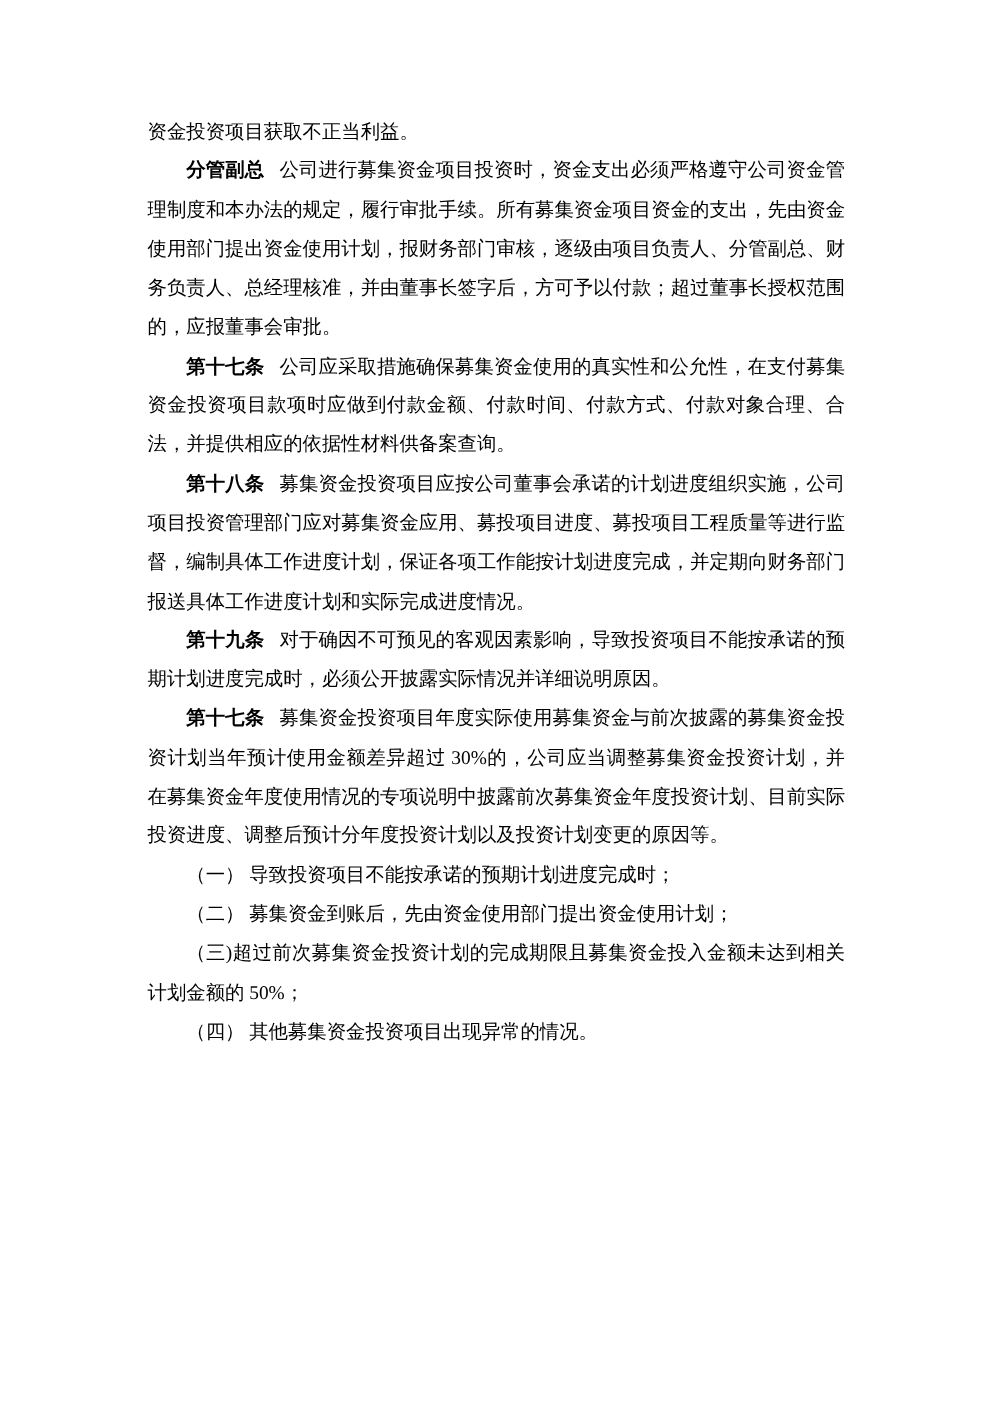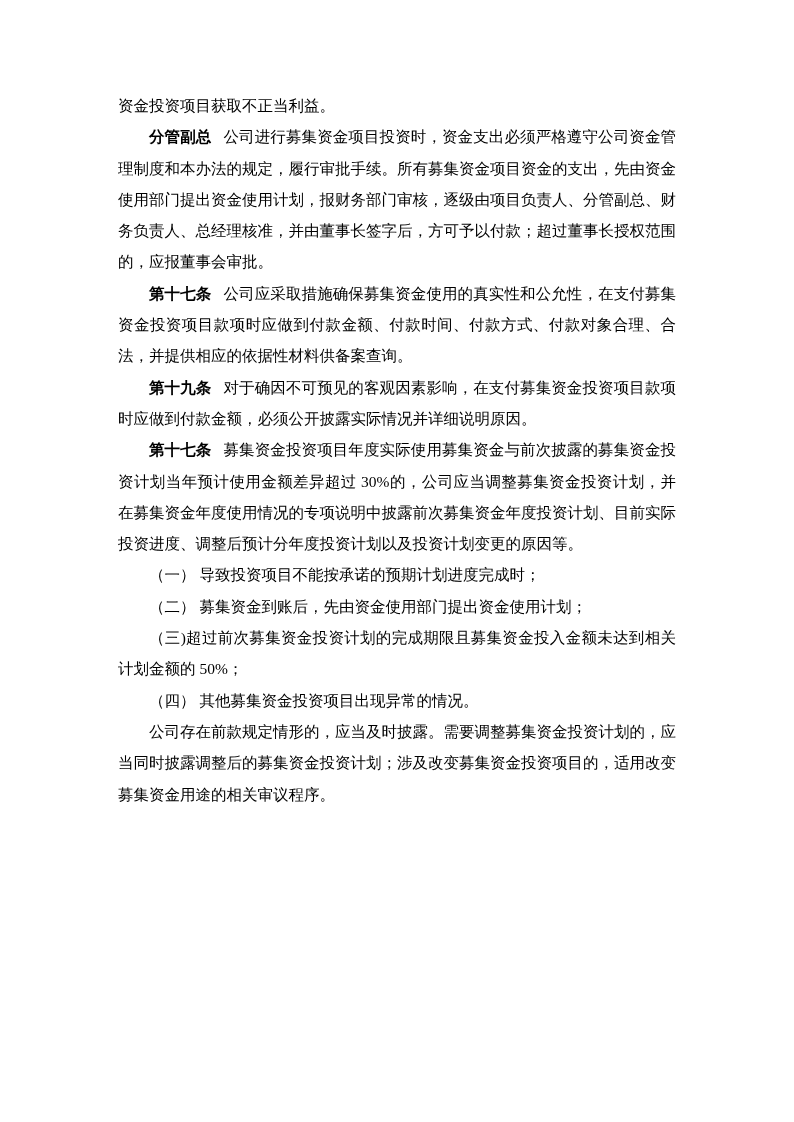--- a/index.html
+++ b/index.html
@@ -41,21 +41,21 @@
   }
 </style>
 </head>
 <body>
 
 <div class="page">
   <div class="content">
       <p class="para continuation"><span>资金投资项目获取不正当利益。</span></p>
       <p class="para article"><b class="term">分管副总</b><span>公司进行募集资金项目投资时，资金支出必须严格遵守公司资金管理制度和本办法的规定，履行审批手续。所有募集资金项目资金的支出，先由资金使用部门提出资金使用计划，报财务部门审核，逐级由项目负责人、分管副总、财务负责人、总经理核准，并由董事长签字后，方可予以付款；超过董事长授权范围的，应报董事会审批。</span></p>
       <p class="para article"><b class="term">第十七条</b><span>公司应采取措施确保募集资金使用的真实性和公允性，在支付募集资金投资项目款项时应做到付款金额、付款时间、付款方式、付款对象合理、合法，并提供相应的依据性材料供备案查询。</span></p>
-      <p class="para article"><b class="term">第十九条</b><span>对于确因不可预见的客观因素影响，在支付募集资金投资项目款项时应做到付款金额，必须公开披露实际情况并详细说明原因。</span></p>
+      <p class="para article"><b class="term">第十八条</b><span>募集资金投资项目应按公司董事会承诺的计划进度组织实施，公司项目投资管理部门应对募集资金应用、募投项目进度、募投项目工程质量等进行监督，编制具体工作进度计划，保证各项工作能按计划进度完成，并定期向财务部门报送具体工作进度计划和实际完成进度情况。</span></p>
+      <p class="para article"><b class="term">第十九条</b><span>对于确因不可预见的客观因素影响，导致投资项目不能按承诺的预期计划进度完成时，必须公开披露实际情况并详细说明原因。</span></p>
       <p class="para article"><b class="term">第十七条</b><span>募集资金投资项目年度实际使用募集资金与前次披露的募集资金投资计划当年预计使用金额差异超过 30%的，公司应当调整募集资金投资计划，并在募集资金年度使用情况的专项说明中披露前次募集资金年度投资计划、目前实际投资进度、调整后预计分年度投资计划以及投资计划变更的原因等。</span></p>
       <p class="para list-item"><span>（一） 导致投资项目不能按承诺的预期计划进度完成时；</span></p>
       <p class="para list-item"><span>（二） 募集资金到账后，先由资金使用部门提出资金使用计划；</span></p>
       <p class="para list-item"><span>（三)超过前次募集资金投资计划的完成期限且募集资金投入金额未达到相关计划金额的 50%；</span></p>
       <p class="para list-item"><span>（四） 其他募集资金投资项目出现异常的情况。</span></p>
-      <p class="para body"><span>公司存在前款规定情形的，应当及时披露。需要调整募集资金投资计划的，应当同时披露调整后的募集资金投资计划；涉及改变募集资金投资项目的，适用改变募集资金用途的相关审议程序。</span></p>
     </div>
 </div>
 
 </body></html>

